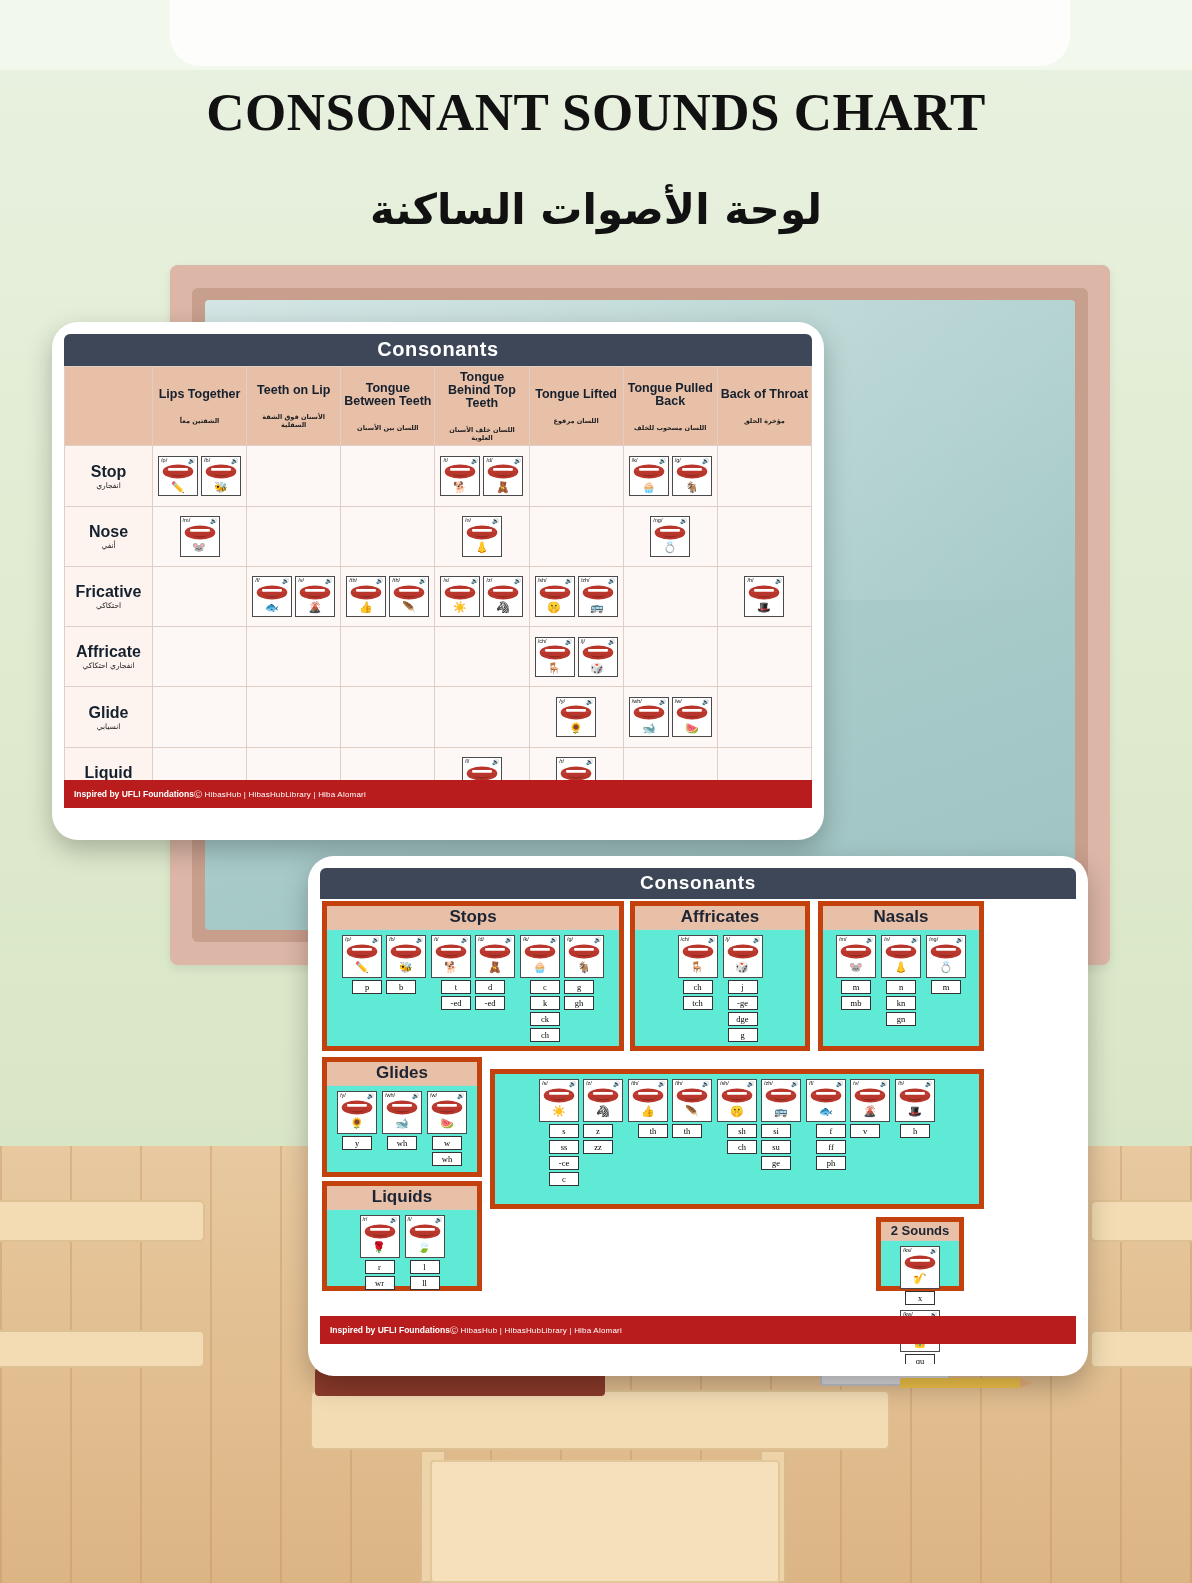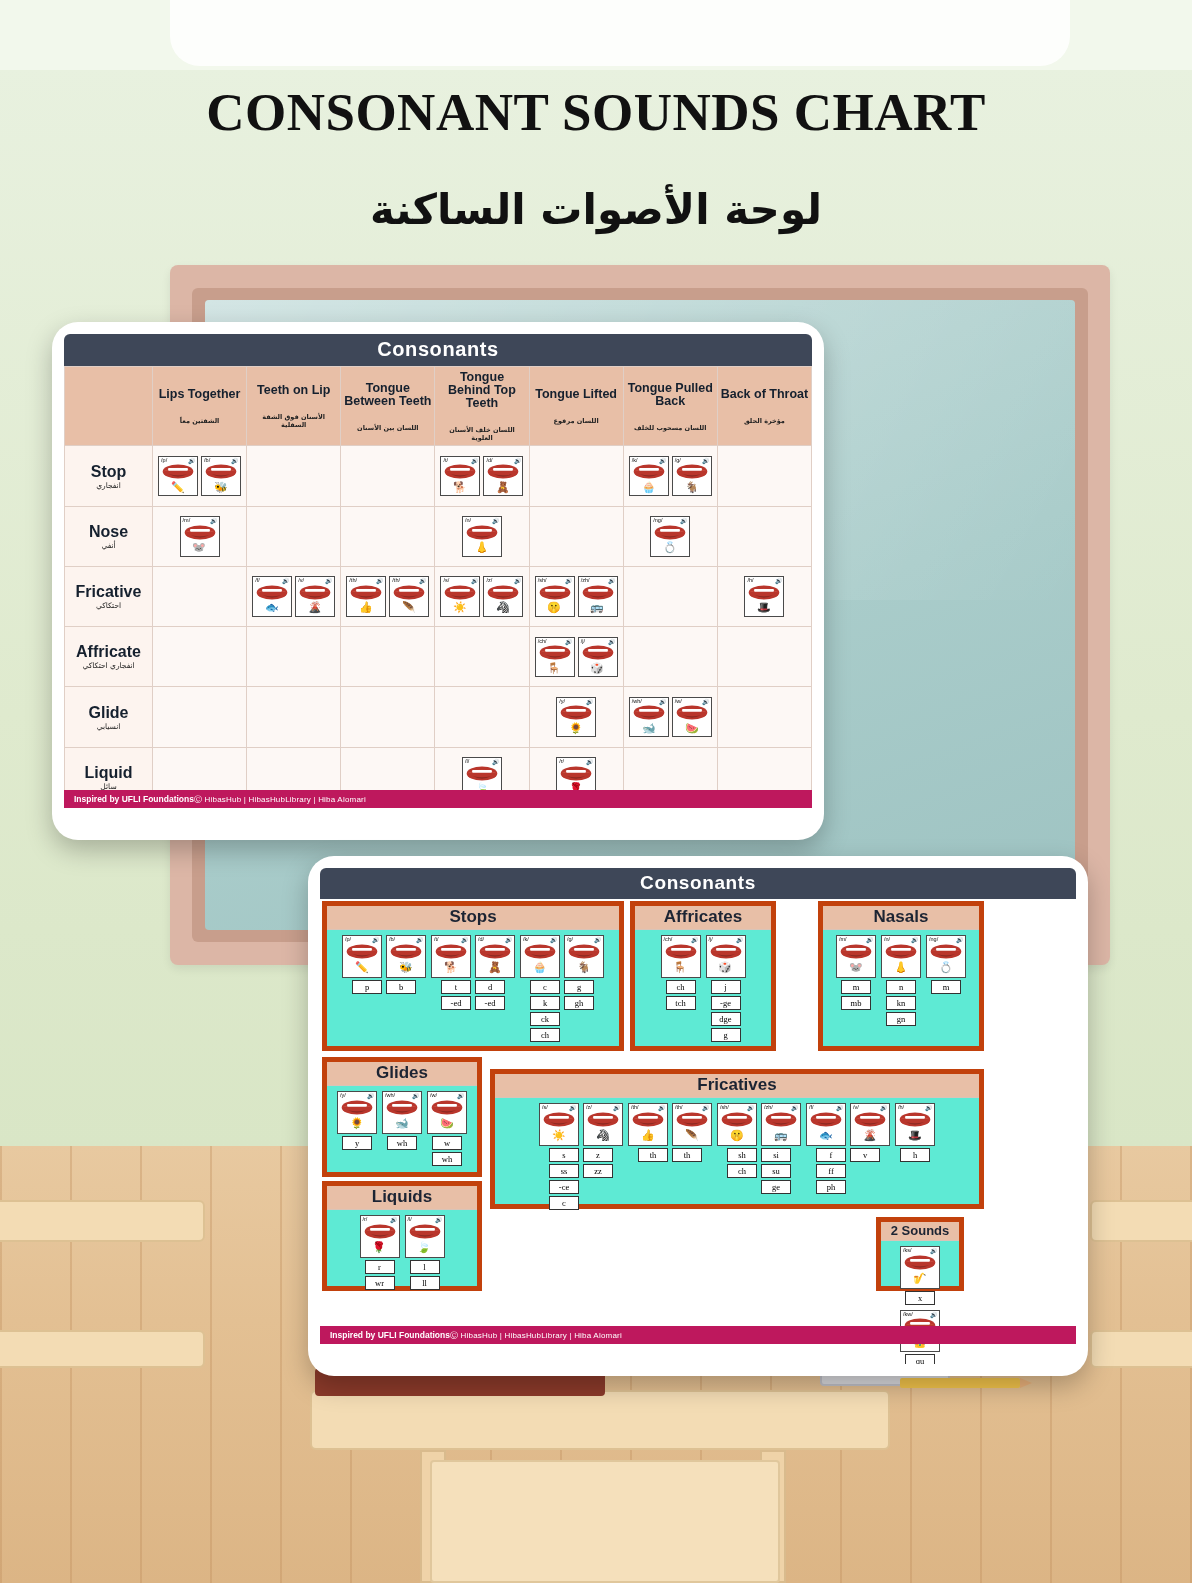--- a/index.html
+++ b/index.html
@@ -71,22 +71,22 @@
   #tablet-grid { left:52px; top:322px; width:772px; height:518px; }
   #tablet-sorted { left:308px; top:856px; width:780px; height:520px; }
 
   
   .sheet-header {
     background:#3e4758; color:#fff; text-align:center;
     font-family:"Liberation Sans", sans-serif; font-weight:700;
     letter-spacing:.6px;
   }
   .sheet-footer {
-    background:#be185d; color:#fff; display:flex; align-items:center;
-    font-size:8px; padding:0 10px; height:18px; position:absolute; bottom:0; left:0; right:0;
+    background:#b91c1c; color:#fff; display:flex; align-items:center;
+    font-size:8px; padding:0 10px; height:28px; position:absolute; bottom:0; left:0; right:0;
   }
   .sheet-footer .left { font-weight:700; font-size:8.5px; }
   .sheet-footer .mid { flex:1; text-align:left; font-size:8px; letter-spacing:.2px;}
 
   
   #grid-wrap { position:absolute; left:0; right:0; top:0; bottom:20px; display:flex; flex-direction:column; }
   #grid-wrap .sheet-header { font-size:20px; padding:4px 0 5px; }
   table.grid { border-collapse:collapse; width:100%; table-layout:fixed; flex:1; }
   table.grid th, table.grid td { border:1px solid #e0cfc6; }
   table.grid thead th { background:#e8bfa7; padding:4px 2px 3px; vertical-align:middle; }
@@ -766,21 +766,21 @@
                     <div class="gbox">ch</div>
                   </div>
                   <div class="graphs">
                     <div class="gbox">g</div>
                     <div class="gbox">gh</div>
                   </div>
                 </div>
               </div>
             </div>
           </div>
-          <div class="sec" style="left: 310px; top: 2px; width: 146px; height: 150px;">
+          <div class="sec" style="left: 310px; top: 2px; width: 180px; height: 150px;">
             <div class="sec-title">Affricates</div>
             <div class="sec-body">
               <div class="group">
                 <div class="pairs">
                   <div class="pcard tall">
                     <div class="ipa">/ch/</div>
                     <span class="spk">🔊</span>
                     <svg class="mouth" viewBox="0 0 40 18" preserveAspectRatio="none">
                       <ellipse cx="20" cy="9" rx="17" ry="7.5" fill="#b9362c"></ellipse>
                       <path d="M3 9 Q20 1 37 9 Q20 4 3 9Z" fill="#d2594b"></path>
@@ -950,21 +950,20 @@
                 <div class="pairs">
                   <div class="graphs">
                     <div class="gbox">w</div>
                     <div class="gbox">wh</div>
                   </div>
                 </div>
               </div>
             </div>
           </div>
           <div class="sec" style="left: 170px; top: 170px; width: 494px; height: 140px;">
-            <div class="sec-title">Fricatives</div>
             <div class="sec-body">
               <div class="group">
                 <div class="pairs">
                   <div class="pcard tall">
                     <div class="ipa">/s/</div>
                     <span class="spk">🔊</span>
                     <svg class="mouth" viewBox="0 0 40 18" preserveAspectRatio="none">
                       <ellipse cx="20" cy="9" rx="17" ry="7.5" fill="#b9362c"></ellipse>
                       <path d="M3 9 Q20 1 37 9 Q20 4 3 9Z" fill="#d2594b"></path>
                       <rect x="9" y="5.2" width="22" height="3" rx="1" fill="#fff"></rect>

